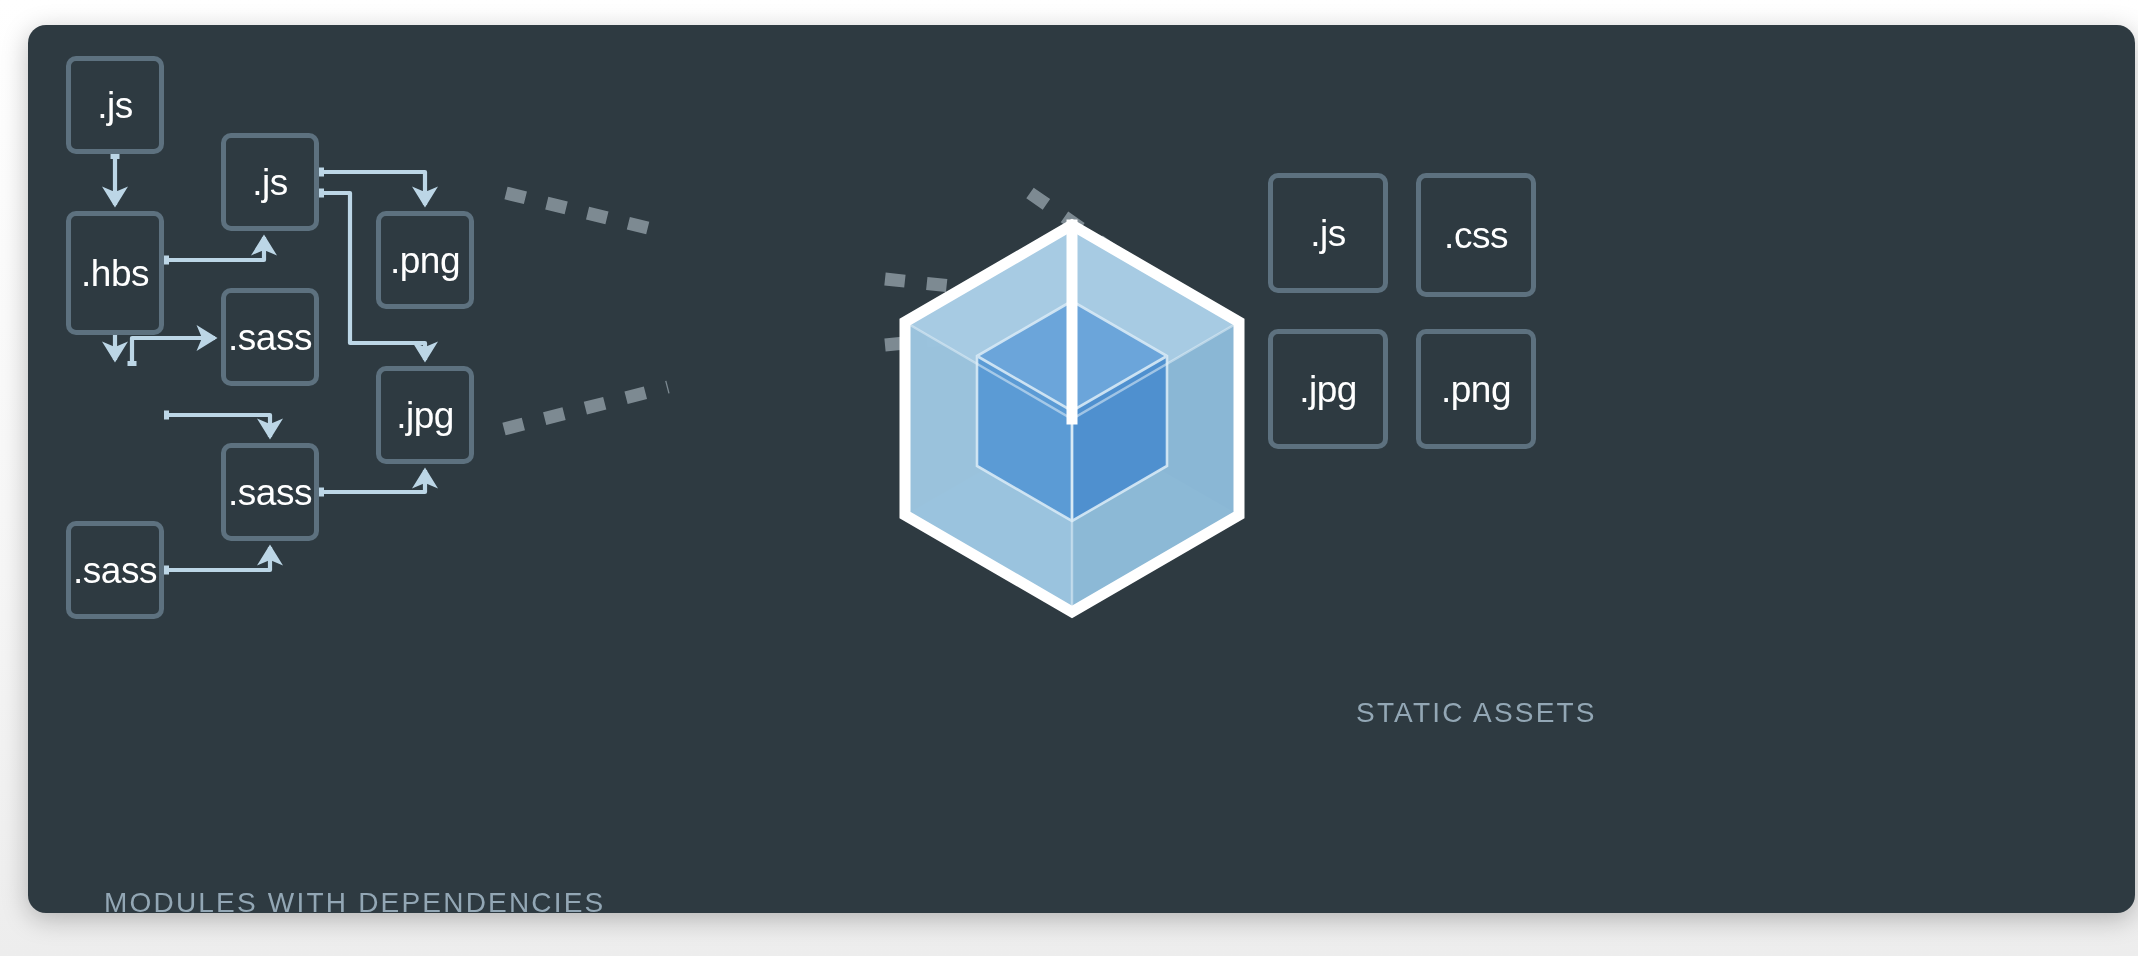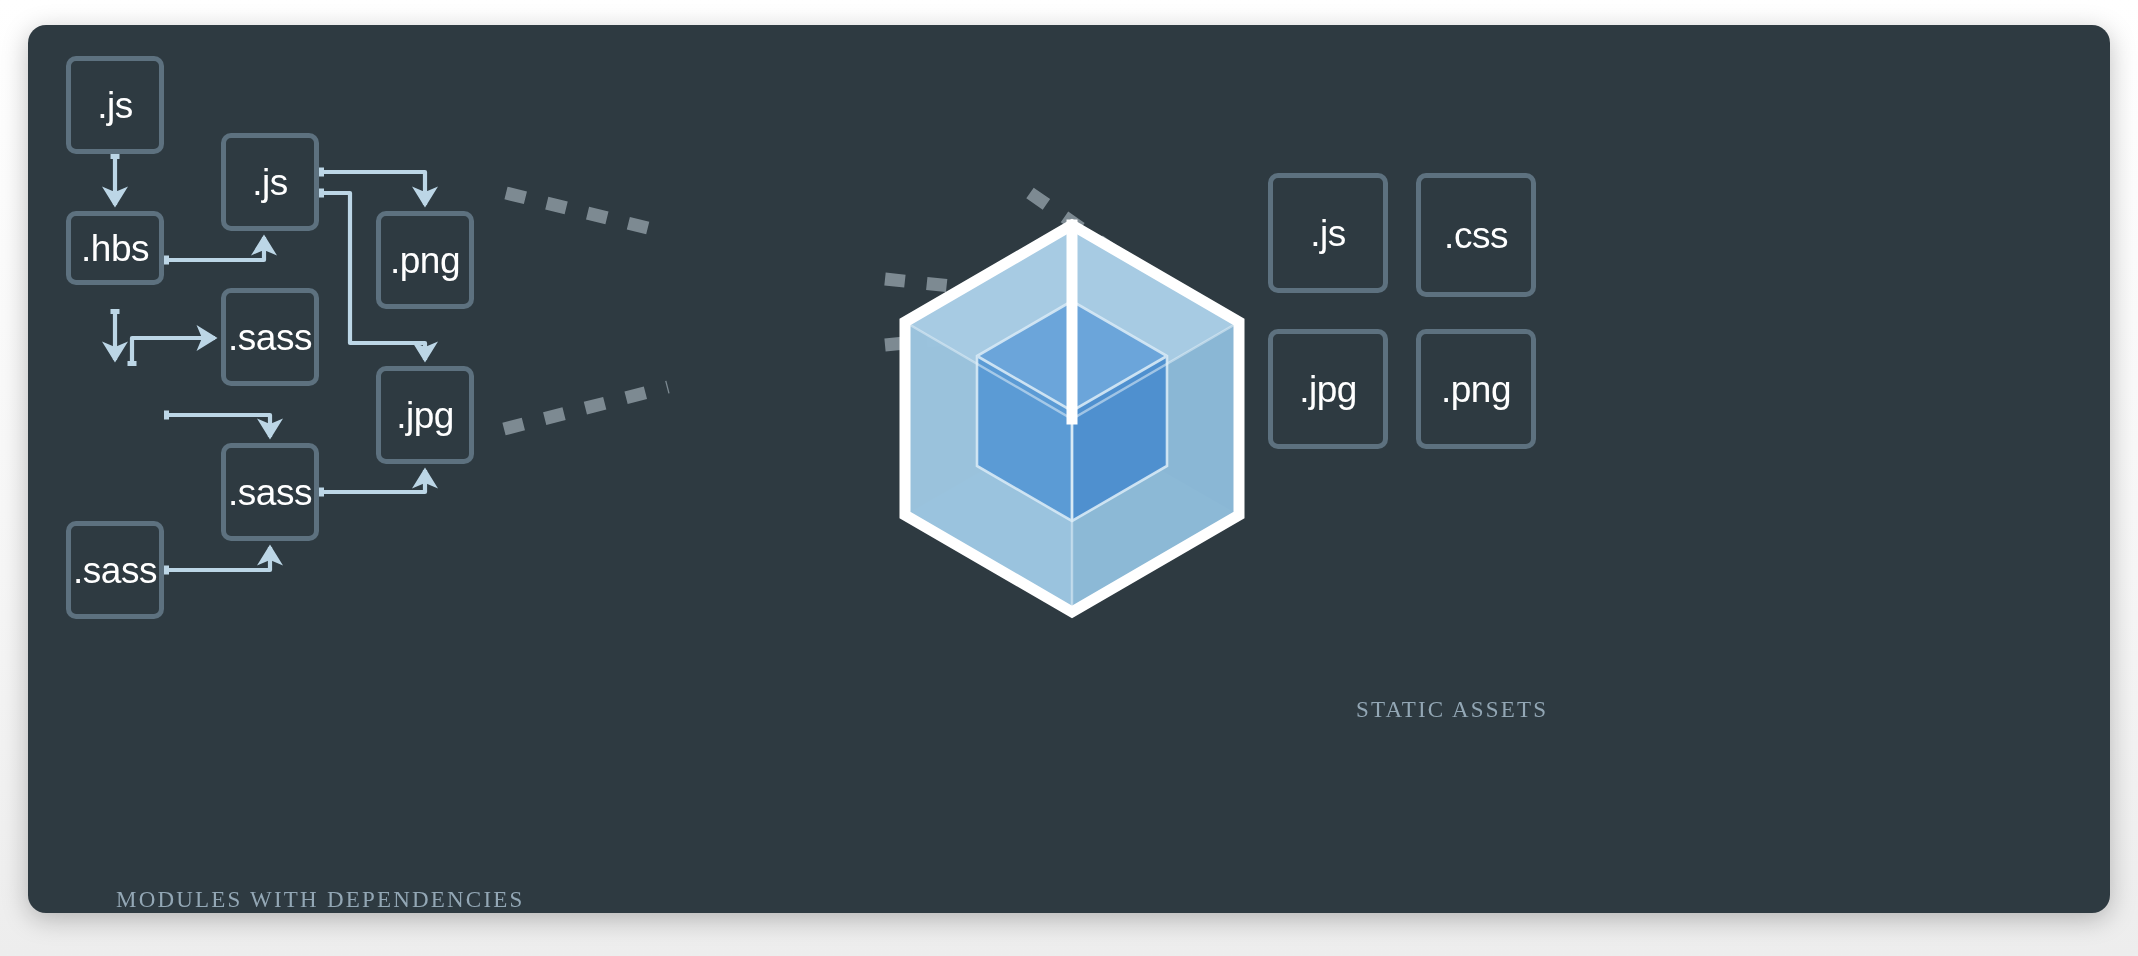--- a/index.html
+++ b/index.html
@@ -25,20 +25,21 @@
   #panel {
     position: absolute;
     left: 28px;
     top: 25px;
     width: 2082px;
     height: 888px;
     background: #2e3a41;
     border-radius: 18px;
     box-shadow: 0 6px 26px rgba(0,0,0,0.25);
     overflow: hidden;
+    padding-left: 25px;
   }
 
   
   .file-box {
     position: absolute;
     box-sizing: border-box;
     border: 5px solid #5d717f;
     border-radius: 10px;
     background: #2e3a41;
     display: flex;
@@ -51,26 +52,26 @@
     font-family: "Liberation Sans", sans-serif;
     line-height: 1;
     letter-spacing: -0.5px;
     white-space: nowrap;
   }
 
   
   .caption {
     position: absolute;
     color: #93a7b5;
-    font-size: 23px;
+    font-size: 28px;
     letter-spacing: 2.2px;
-    font-family: Liberation Serif, serif;
+    font-family: Liberation Sans, sans-serif;
     white-space: nowrap;
   }
-  #caption-modules { left: 88px;  top: 862px; }
+  #caption-modules { left: 76px;  top: 862px; }
   #caption-assets  { left: 1328px; top: 672px; }
 
   
   .overlay {
     position: absolute;
     left: 0; top: 0;
     width: 2082px;
     height: 888px;
     pointer-events: none;
   }
@@ -122,21 +123,21 @@
         <path d="M295,168 L322,168 L322,318 L397,318 L397,335" marker-end="url(#arrowhead)"></path>
 
         <line x1="291" y1="467" x2="296" y2="467" stroke-width="9"></line>
         <path d="M295,467 L397,467 L397,445" marker-end="url(#arrowhead)"></path>
       </g>
     </svg>
 
     <div class="file-box" style="left:38px;top:31px;width:98px;height:98px;">
       <span class="lbl">.js</span>
     </div>
-    <div class="file-box" style="left:38px;top:186px;width:98px;height:74px;">
+    <div class="file-box" style="left:38px;top:186px;width:98px;height:124px;">
       <span class="lbl">.hbs</span>
     </div>
     <div class="file-box" style="left:38px;top:496px;width:98px;height:98px;">
       <span class="lbl">.sass</span>
     </div>
     <div class="file-box" style="left:193px;top:108px;width:98px;height:98px;">
       <span class="lbl">.js</span>
     </div>
     <div class="file-box" style="left:193px;top:263px;width:98px;height:98px;">
       <span class="lbl">.sass</span>

